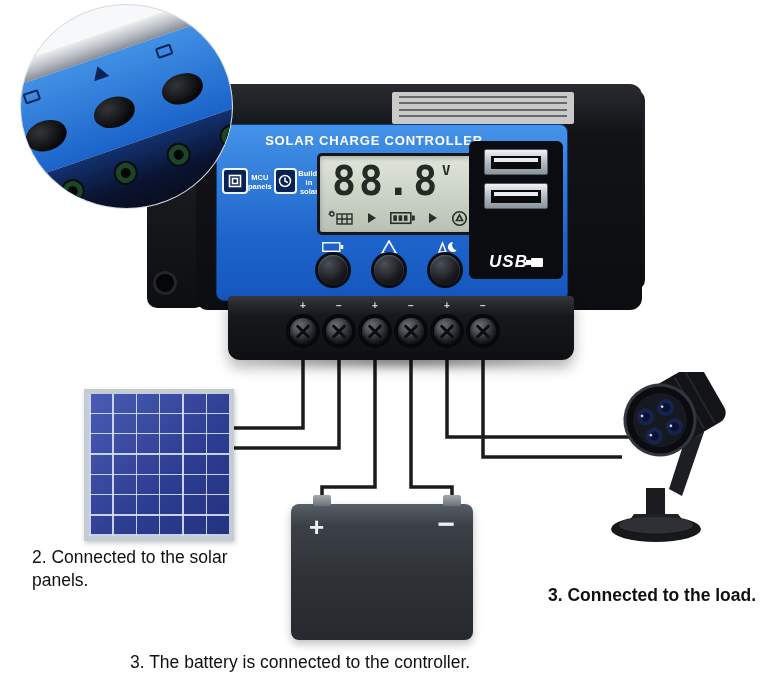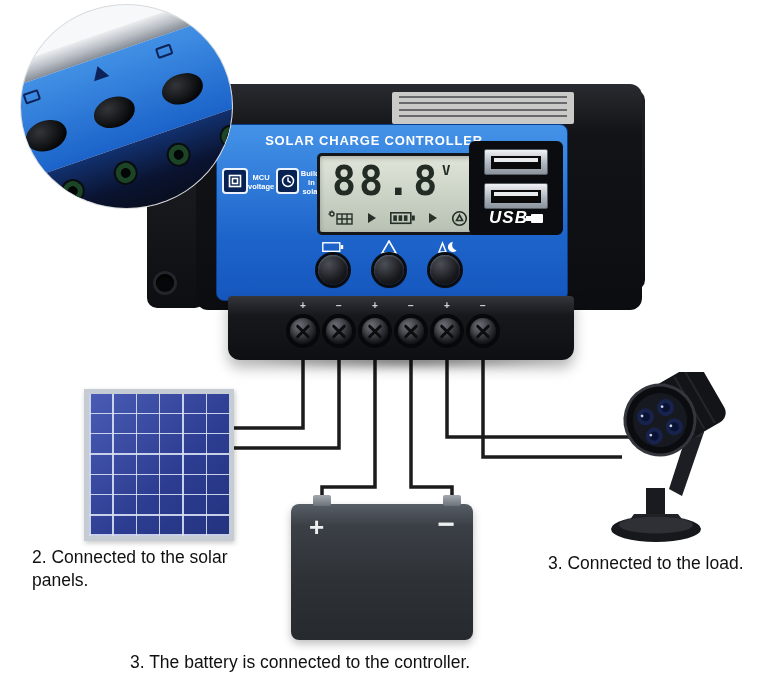--- a/index.html
+++ b/index.html
@@ -85,21 +85,21 @@
   .lcd-icons { position:absolute; left:8px; right:8px; bottom:5px; height:18px;
     display:flex; align-items:center; justify-content:space-between; }
 
   .face-icon { position:absolute; top:114px; width:30px; height:16px;
     display:flex; align-items:center; justify-content:center; }
 
   .ctl-btn { position:absolute; top:130px; width:30px; height:30px; border-radius:50%;
     background:radial-gradient(circle at 35% 30%, #4b4f56, #17181c 62%, #0a0b0d);
     box-shadow:0 0 0 3px #0a0c10, 0 2px 3px rgba(0,0,0,.5), inset 0 1px 2px rgba(255,255,255,.22); }
 
-  .usb-inset { position:absolute; left:252px; top:16px; width:94px; height:94px;
+  .usb-inset { position:absolute; left:252px; top:16px; width:94px; height:138px;
     background:#0b0c10; border-radius:6px; }
   .usb-port { position:absolute; left:15px; width:64px; height:26px;
     background:linear-gradient(180deg,#f0f3f6,#aab2bb 60%,#8b939c);
     border:1px solid #575d64; border-radius:2px; }
   .usb-port .slot { position:absolute; left:6px; right:6px; top:6px; height:13px; background:#0a0a0b; }
   .usb-port .tongue { position:absolute; left:9px; right:9px; top:8px; height:4px; background:#e8ebee; }
   .usb-logo { position:absolute; left:0; bottom:7px; width:100%; text-align:center;
     color:#fff; font-weight:bold; font-style:italic; font-size:17px; letter-spacing:1px; }
   .usb-plug-icon { display:inline-block; width:12px; height:9px; background:#fff;
     margin-left:3px; border-radius:1px; position:relative; top:0; }
@@ -132,21 +132,21 @@
     background:linear-gradient(180deg,#585e66,#3b4046 16%,#2e3237 55%,#26292d);
     border-radius:8px; z-index:2; box-shadow:0 4px 8px rgba(0,0,0,.25); }
   .bat-tab { position:absolute; top:-9px; width:18px; height:11px;
     background:linear-gradient(180deg,#a3a9b0,#6d7278); border-radius:2px; }
   .bat-sign { position:absolute; color:#eceef0; font-weight:bold; }
 
   
   .caption { position:absolute; color:#101010; font-size:17.5px; line-height:1.3;
     text-align:left; z-index:5; }
   .caption-solar  { left:32px;  top:546px; width:242px; }
-  .caption-load   { left:548px; top:552px; width:226px; }
+  .caption-load   { left:548px; top:584px; width:226px;font-weight:bold; }
   .caption-batt   { left:130px; top:651px; width:520px; }
 
   .floodlight { position:absolute; left:598px; top:372px; z-index:2; }
 </style>
 </head>
 <body>
 
 <div class="stage">
 
   <svg class="wires" width="778" height="699">
@@ -182,21 +182,21 @@
           <div class="f-iconbox">
             <svg width="16" height="16">
                 <g fill="none" stroke="#fff" stroke-width="1.6">
               <rect x="2.5" y="2.5" width="11" height="11"></rect>
                   <rect x="5.5" y="5.5" width="5" height="5"></rect>
             </g>
               </svg>
           </div>
           <div class="f-label">
             <span>MCU</span>
-            <span>voltage</span>
+            <span>panels</span>
           </div>
         </div>
         <div class="feature">
           <div class="f-iconbox">
             <svg width="16" height="16">
                 <g fill="none" stroke="#fff" stroke-width="1.5">
               <circle cx="8" cy="8" r="5.5"></circle>
                   <path d="M8 4.5 V8 L10.8 9.6"></path>
             </g>
               </svg>

